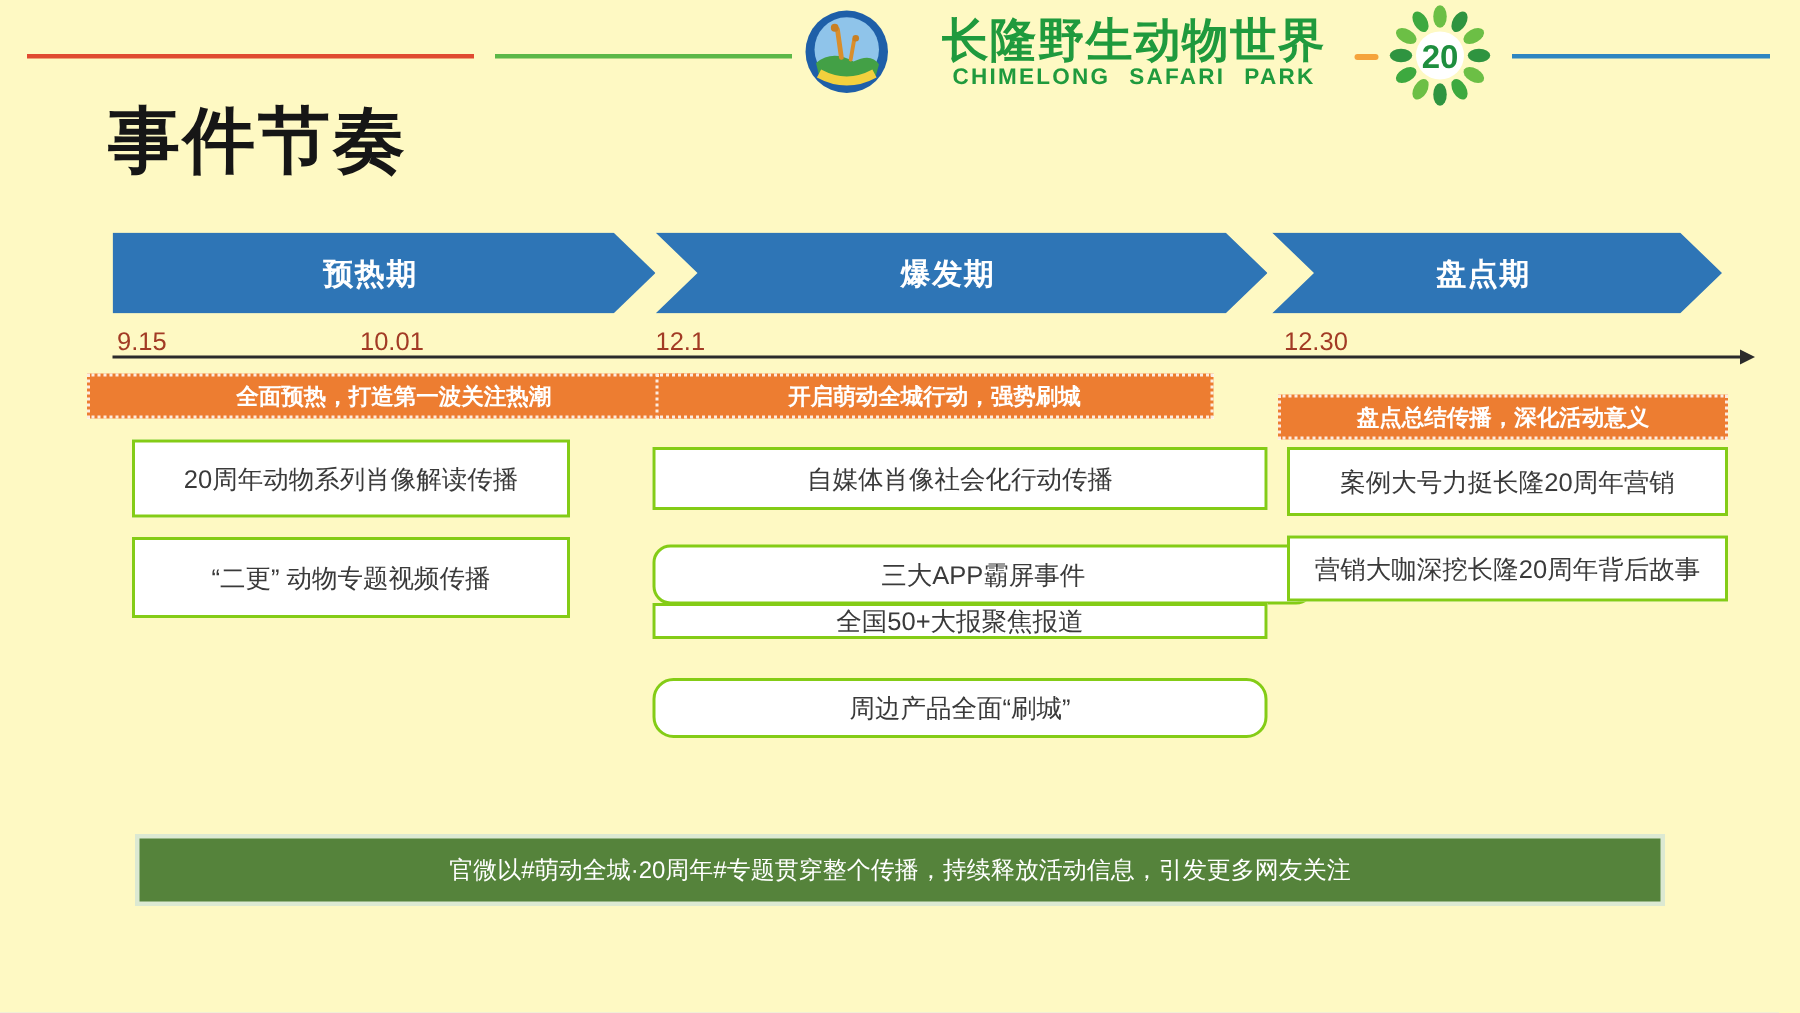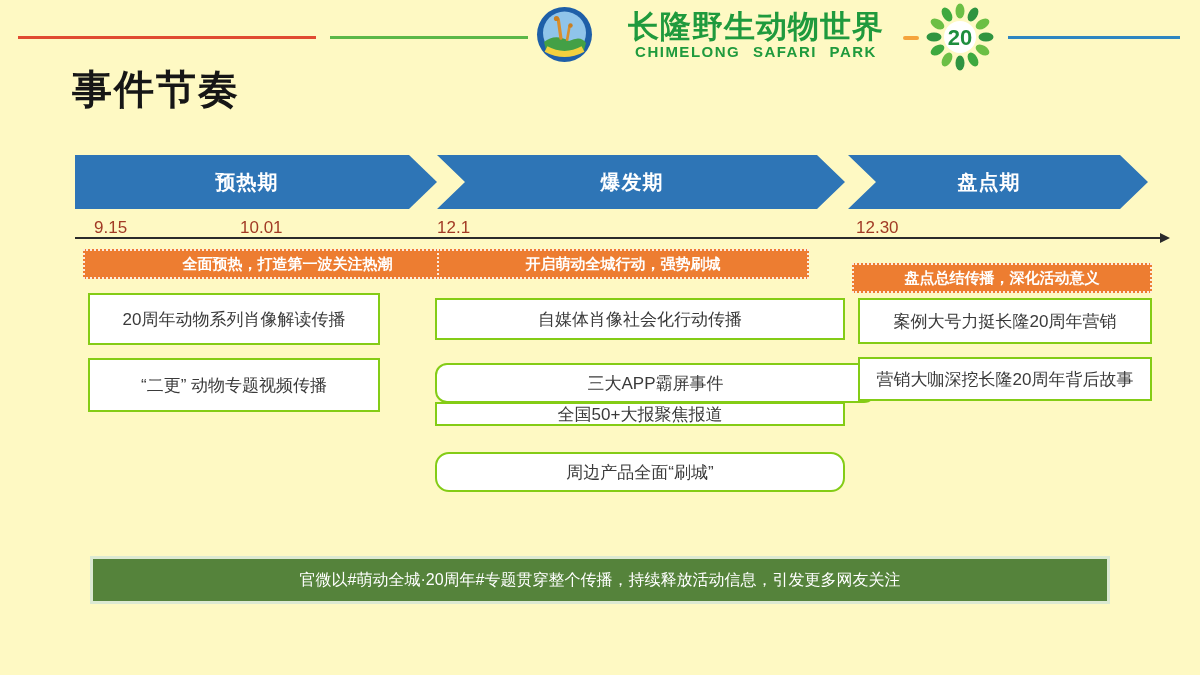--- a/index.html
+++ b/index.html
@@ -11,21 +11,21 @@
   .hline.green{left:330px;width:198px;background:#5CB848;}
   .hline.blue{left:1008px;width:172px;background:#2E86C1;}
   .hdash{position:absolute;top:36px;left:903px;width:16px;height:4px;border-radius:2px;background:#F5A43C;}
   .logo-badge{position:absolute;left:536px;top:6px;width:57px;height:57px;}
   .brand{position:absolute;left:601px;top:11px;width:310px;text-align:center;color:#1F9A3D;}
   .brand-cn{font-size:31px;font-weight:bold;line-height:32px;letter-spacing:1px;}
   .brand-en{font-size:15px;font-weight:bold;letter-spacing:1.5px;word-spacing:7px;line-height:18px;}
   .emblem{position:absolute;left:925px;top:2px;width:70px;height:70px;}
 
   
-  .page-title{position:absolute;left:72px;top:62px;font-size:40px;font-weight:bold;color:#161616;letter-spacing:2px;}
+  .page-title{position:absolute;left:72px;top:62px;font-size:48px;font-weight:bold;color:#161616;letter-spacing:2px;}
 
   
   .chevron{position:absolute;top:155px;height:54px;background:#2E75B6;display:flex;align-items:center;justify-content:center;color:#ffffff;font-weight:bold;font-size:20px;letter-spacing:1px;}
   .chevron.first{clip-path:polygon(0 0,calc(100% - 28px) 0,100% 50%,calc(100% - 28px) 100%,0 100%);}
   .chevron.notched{clip-path:polygon(0 0,calc(100% - 28px) 0,100% 50%,calc(100% - 28px) 100%,0 100%,28px 50%);}
   .chevron span{padding-right:18px;}
 
   
   .date{position:absolute;top:218px;font-size:17px;color:#A23B25;}
   .tline{position:absolute;left:75px;top:237px;width:1086px;height:2px;background:#2b2b2b;}
@@ -98,28 +98,28 @@
   <div class="chevron first" style="left:75px;width:362px;">
     <span>预热期</span>
   </div>
   <div class="chevron notched" style="left:437px;width:408px;">
     <span>爆发期</span>
   </div>
   <div class="chevron notched" style="left:848px;width:300px;">
     <span>盘点期</span>
   </div>
 
-  <span class="date" style="left:78px;margin-left:16px;">9.15</span>
+  <span class="date" style="left:78px;">9.15</span>
   <span class="date" style="left:240px;">10.01</span>
   <span class="date" style="left:437px;">12.1</span>
   <span class="date" style="left:856px;">12.30</span>
 
   <div class="tline"></div>
 
-  <div class="obanner" style="left:83px;width:409px;">全面预热，打造第一波关注热潮</div>
+  <div class="obanner" style="left:58px;width:409px;">全面预热，打造第一波关注热潮</div>
   <div class="obanner" style="left:437px;width:372px;">开启萌动全城行动，强势刷城</div>
   <div class="obanner" style="left:852px;width:300px;margin-top:14px;">盘点总结传播，深化活动意义</div>
 
   <div class="wbox" style="left:88px;top:293px;width:292px;height:52px;">20周年动物系列肖像解读传播</div>
   <div class="wbox" style="left:88px;top:358px;width:292px;height:54px;">“二更” 动物专题视频传播</div>
 
   <div class="wbox" style="left:435px;top:298px;width:410px;height:42px;">自媒体肖像社会化行动传播</div>
   <div class="wbox" style="left:435px;top:363px;width:441px;height:40px;border-radius:12px;">三大APP霸屏事件</div>
   <div class="wbox" style="left:435px;top:402px;width:410px;height:24px;">全国50+大报聚焦报道</div>
   <div class="wbox" style="left:435px;top:452px;width:410px;height:40px;border-radius:14px;">周边产品全面“刷城”</div>

